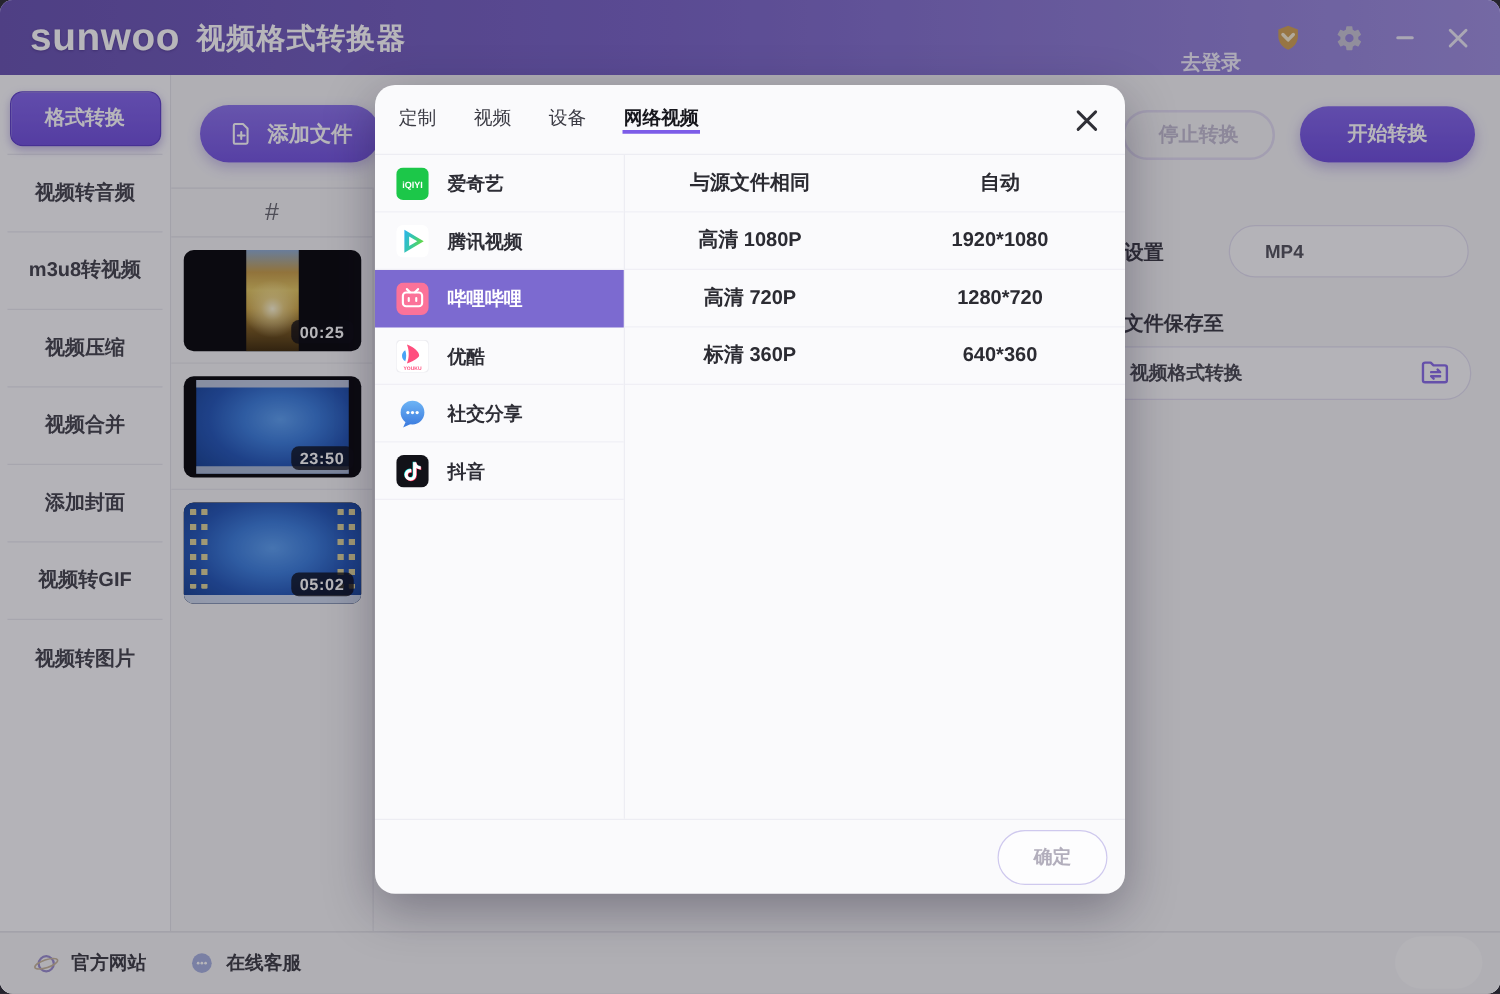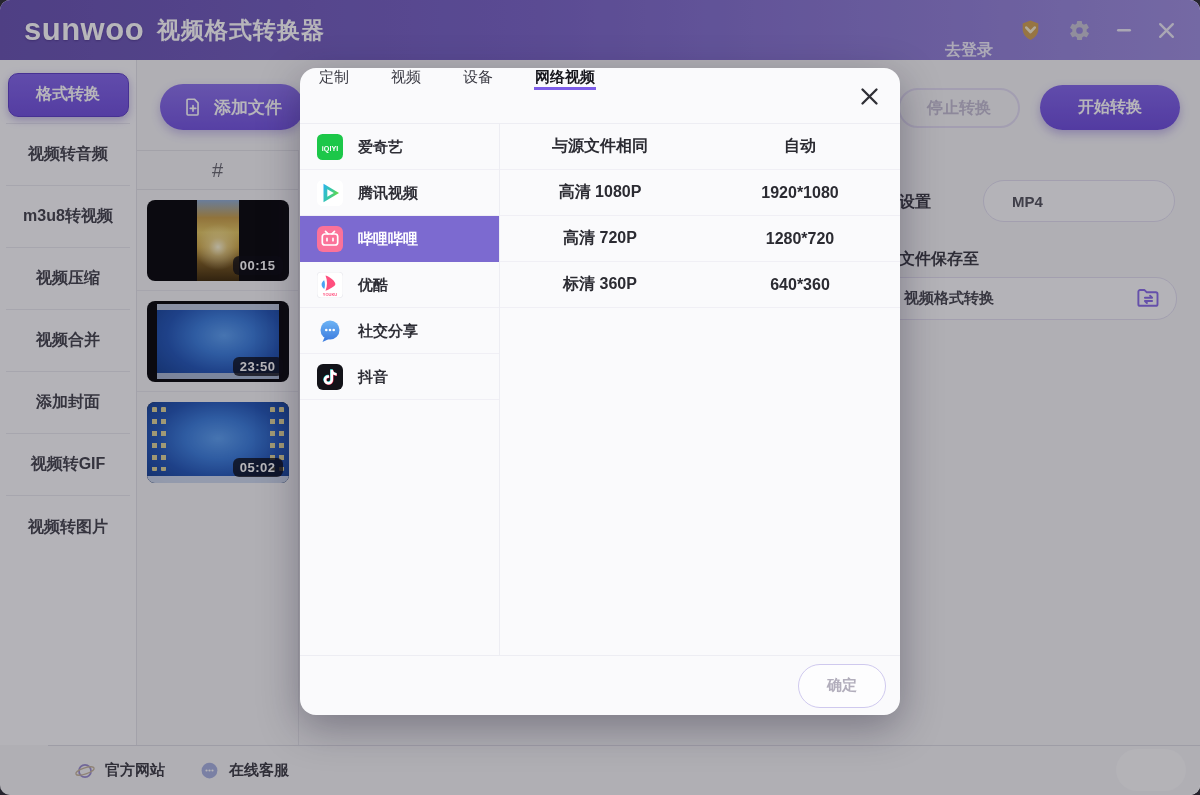--- a/index.html
+++ b/index.html
@@ -73,31 +73,31 @@
   .out-format-pill{position:absolute;left:846px;top:120px;width:192px;height:42px;border-radius:21px;
     border:1px solid #e2dff0;background:#fbfbfd;display:flex;align-items:center;padding-left:28px;
     font-size:15px;font-weight:600;color:#55555e;cursor:pointer;}
   .out-path-pill{position:absolute;left:733px;top:217px;width:307px;height:43px;border-radius:21px;
     border:1px solid #e2dff0;background:#fbfbfd;display:flex;align-items:center;
     padding:0 14px 0 33px;cursor:pointer;gap:28px;}
   .out-path-text{font-size:15px;font-weight:600;color:#4a4a52;flex:1;}
 
   
   .statusbar{position:absolute;left:0;right:0;bottom:0;height:50px;background:#f5f5f7;
-    border-top:1px solid #dcdce2;display:flex;align-items:center;padding:0 26px;gap:34px;margin-left:48px;}
+    border-top:1px solid #dcdce2;display:flex;align-items:center;padding:0 26px;gap:34px;}
   .status-item{display:flex;align-items:center;gap:9px;font-size:15px;font-weight:600;color:#3e3e46;cursor:pointer;}
   .ghost-bubble{position:absolute;right:14px;bottom:4px;width:70px;height:42px;border-radius:21px;
     background:rgba(255,255,255,.55);}
 
   
   .dim{position:absolute;inset:0;background:rgba(17,14,26,.30);z-index:50;}
   .modal{position:absolute;left:300px;top:68px;width:600px;height:647px;background:#fafafc;
     border-radius:16px;box-shadow:0 12px 40px rgba(20,15,40,.35);z-index:100;display:flex;
     flex-direction:column;overflow:hidden;}
-  .modal-tabs{height:56px;display:flex;align-items:flex-start;padding:0 18px;gap:40px;
+  .modal-tabs{height:56px;display:flex;align-items:center;padding:0 18px;gap:28px;
     border-bottom:1px solid #ededf3;position:relative;flex:none;}
   .mtab{display:flex;align-items:center;font-size:15px;color:#3b3b44;font-weight:500;
     border-bottom:3px solid transparent;margin-bottom:-1px;padding:0 1px;cursor:pointer;}
   .mtab.active{font-weight:800;color:#17171d;border-bottom-color:#7c5ce8;}
   .modal-close{position:absolute;right:16px;top:13px;width:30px;height:30px;display:flex;
     align-items:center;justify-content:center;cursor:pointer;}
   .modal-body{flex:1;display:flex;min-height:0;}
   .plat-col{width:200px;border-right:1px solid #ededf3;flex:none;}
   .plat-row{height:46px;display:flex;align-items:center;gap:15px;padding-left:17px;position:relative;cursor:pointer;}
   .plat-row::after{content:"";position:absolute;left:0;right:0;bottom:0;height:1px;background:#f0eff5;}
@@ -187,21 +187,21 @@
     <div class="btn-start">开始转换</div>
 
     <div class="file-header">#</div>
     <div class="v-sep"></div>
 
     <div class="file-rows">
       <div class="file-row">
         <div class="thumb">
           <div class="t1-strip"></div>
           <div class="t1-glow"></div>
-          <div class="badge">00:15</div>
+          <div class="badge">00:25</div>
         </div>
       </div>
       <div class="file-row">
         <div class="thumb">
           <div class="t2-screen"></div>
           <div class="t2-top"></div>
           <div class="t2-bottom"></div>
           <div class="badge">23:50</div>
         </div>
       </div>

